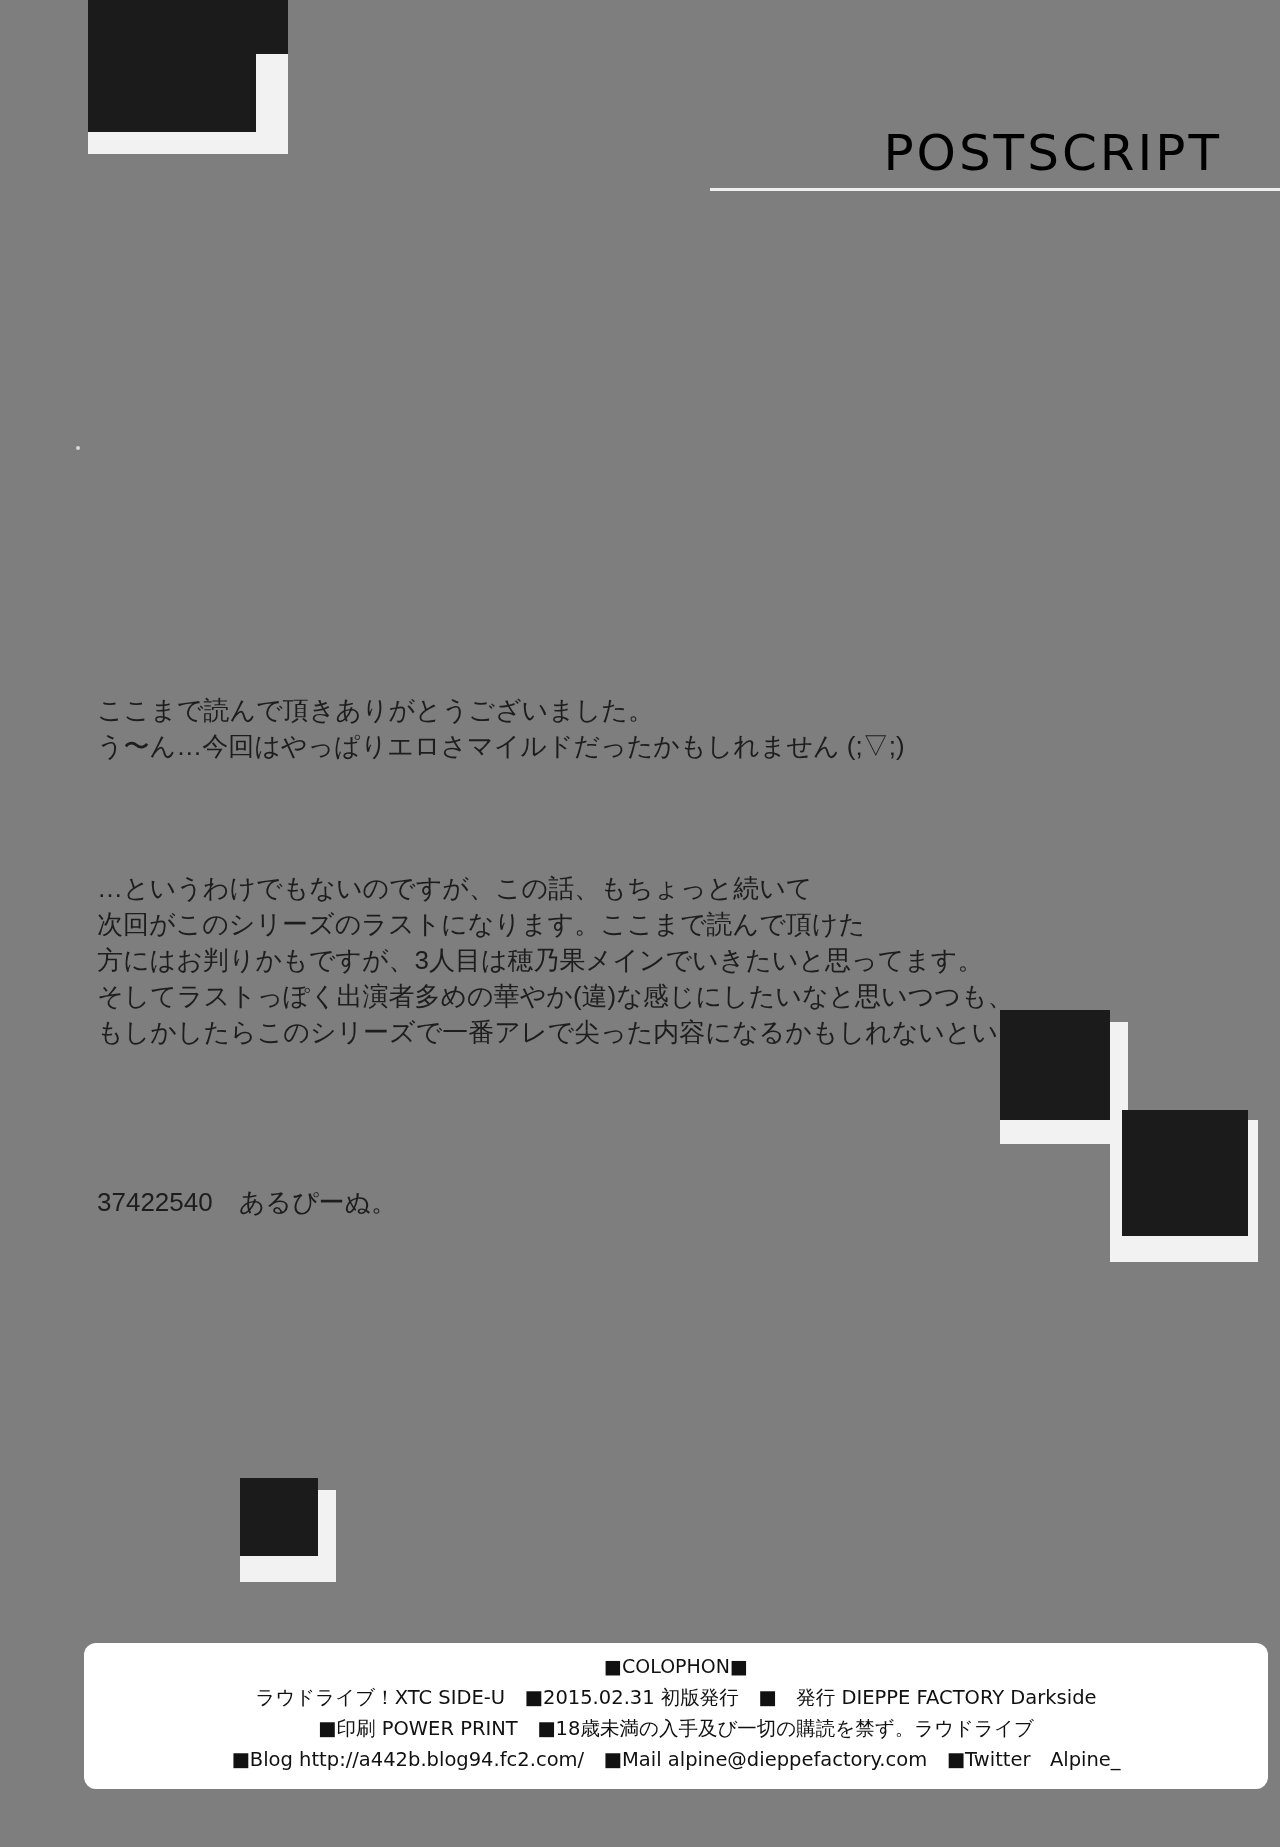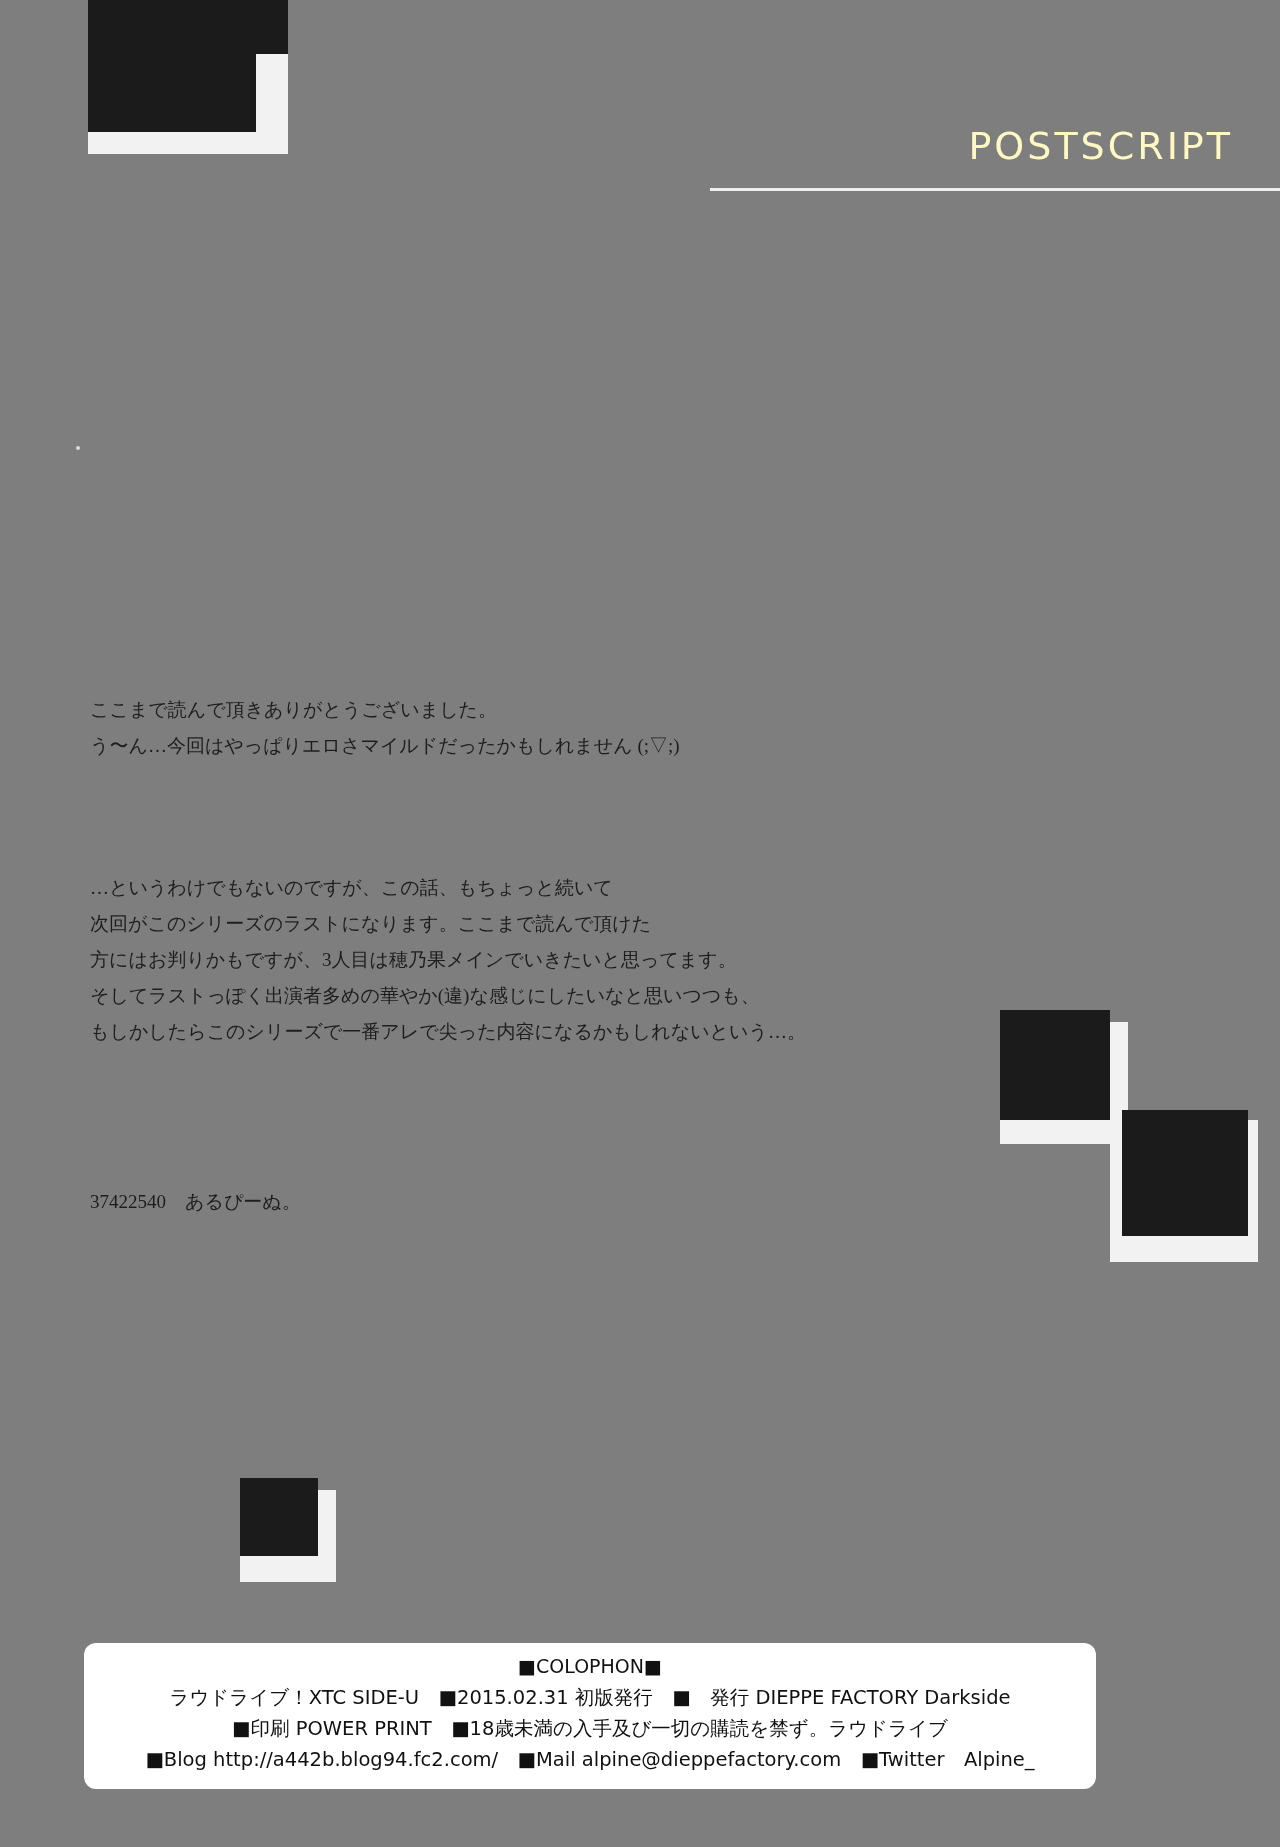--- a/index.html
+++ b/index.html
@@ -30,25 +30,25 @@
   
   .tl-w1 { left: 88px;  top: 0px;   width: 110px; height: 68px; }
   .tl-b1 { left: 88px;  top: 0px;   width: 88px;  height: 68px; }
   .tl-w2 { left: 88px;  top: 54px;  width: 200px; height: 100px; }
   .tl-b2 { left: 88px;  top: 54px;  width: 168px; height: 78px; }
   .tl-b0 { left: 160px; top: 0px;   width: 128px; height: 54px; }
 
   
   .ps-title {
     position: absolute;
-    right: 47px;
+    right: 58px;
     top: 124px;
-    font-size: 38px;
+    font-size: 50px;
     letter-spacing: 3px;
-    color: #fef9c3;
+    color: #000000;
     font-weight: 400;
     font-family: "DejaVu Sans", sans-serif;
     text-align: right;
   }
   .ps-rule {
     position: absolute;
     left: 710px;
     right: 0px;
     top: 188px;
     height: 3px;
@@ -59,27 +59,27 @@
     position: absolute;
     left: 76px; top: 446px;
     width: 4px; height: 4px;
     background: #d8d8d8;
     border-radius: 50%;
   }
 
   
   .body-text {
     position: absolute;
-    left: 90px;
+    left: 97px;
     top: 620px;
     width: 1000px;
     color: #1d1d1d;
-    font-size: 19px;
+    font-size: 26px;
     line-height: 36px;
-    font-family: Liberation Serif, serif;
+    font-family: Liberation Sans, sans-serif;
     white-space: pre-wrap;
   }
   .para { margin: 0 0 34px 0; }
   .para.tight { margin-bottom: 0; }
   .sig { margin-top: 28px; }
 
   
   .mr-w1 { left: 1000px; top: 1022px; width: 128px; height: 122px; }
   .mr-b1 { left: 1000px; top: 1010px; width: 110px; height: 110px; }
   .mr-w2 { left: 1110px; top: 1120px; width: 148px; height: 142px; }
@@ -87,21 +87,21 @@
 
   
   .ll-w1 { left: 240px; top: 1490px; width: 96px; height: 92px; }
   .ll-b1 { left: 240px; top: 1478px; width: 78px; height: 78px; }
 
   
   .colophon {
     position: absolute;
     left: 84px;
     top: 1643px;
-    width: 1012px;
+    width: 1184px;
     background: #ffffff;
     border-radius: 12px;
     padding: 8px 0 14px 0;
     box-sizing: border-box;
     color: #111;
     font-size: 19.5px;
     line-height: 31px;
     font-family: "DejaVu Sans", "Liberation Sans", sans-serif;
     text-align: center;
   }

